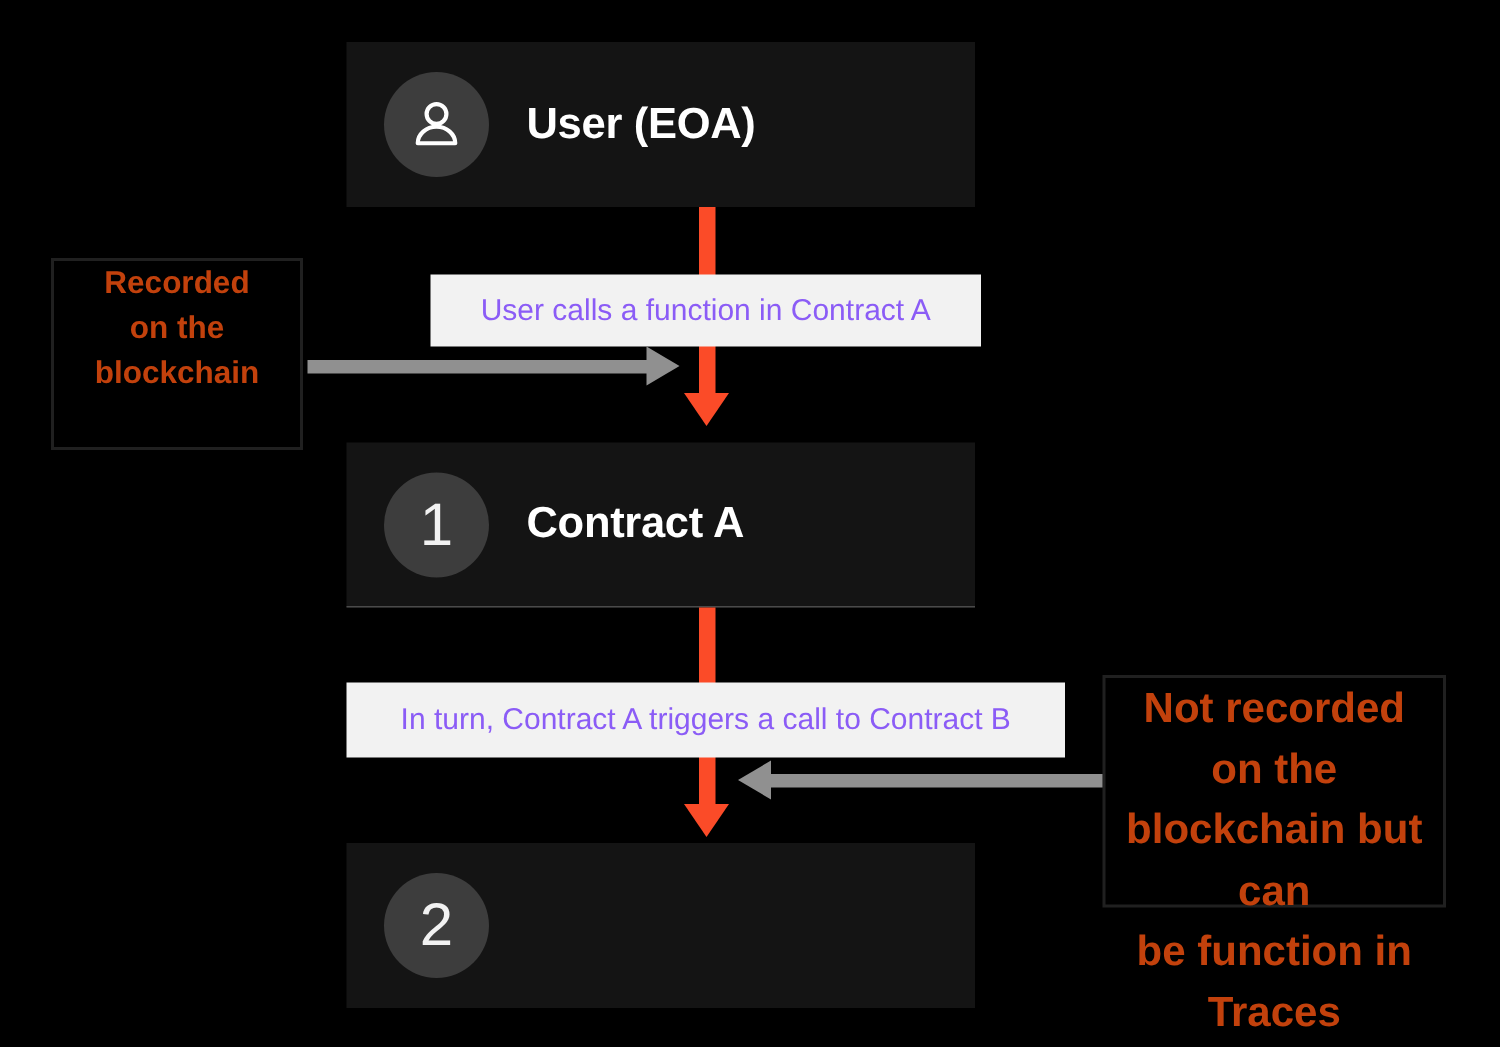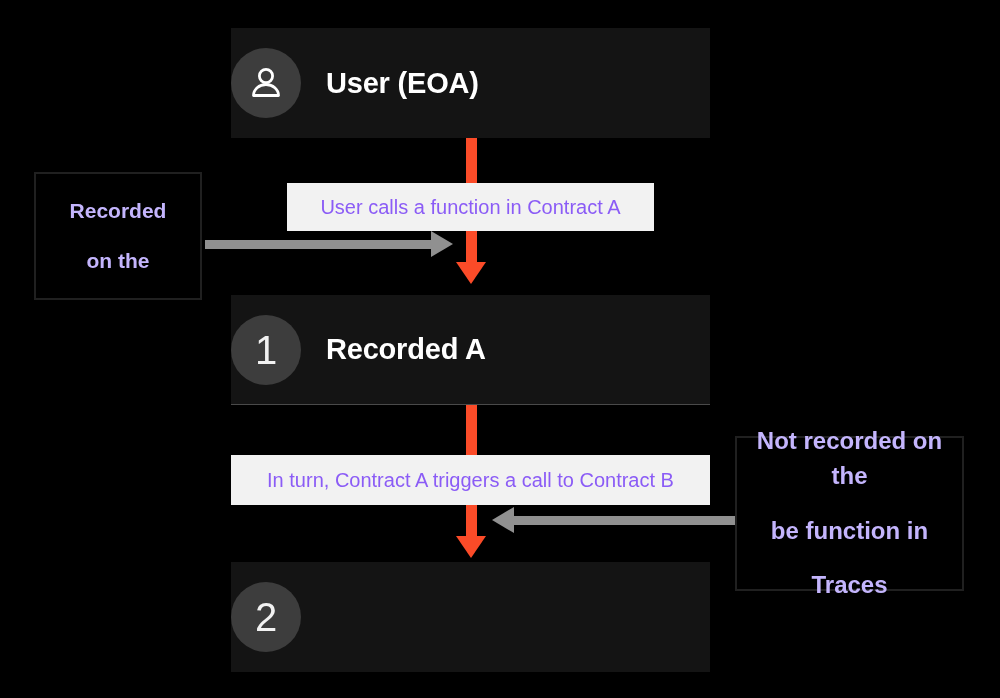--- a/index.html
+++ b/index.html
@@ -17,26 +17,27 @@
     position: relative;
     width: 1000px;
     height: 698px;
     background: #000000;
   }
 
   
   .node {
     position: absolute;
     left: 231px;
-    width: 479px;
+    width: 419px;
     height: 110px;
     background: #141414;
     box-sizing: border-box;
     display: flex;
     align-items: center;
+    padding-left: 25px;
   }
   .node.bordered-bottom {
     border-bottom: 1.5px solid #4a4a4a;
   }
   #node-user    { top: 28px; }
   #node-ca      { top: 295px; }
   #node-cb      { top: 562px; }
 
   .badge {
     width: 70px;
@@ -112,44 +113,42 @@
     border-top: 22px solid #fb4b28;
   }
   #vhead-a { top: 262px; }
   #vhead-b { top: 536px; }
 
   
   .annot {
     position: absolute;
     border: 2px solid #202020;
     background: #000000;
-    color: #c4b5fd;
+    color: #c2410c;
     font-weight: bold;
     text-align: center;
     display: flex;
     flex-direction: column;
     align-items: center;
-    justify-content: center;
     box-sizing: border-box;
-    gap: 20px;
   }
   #annot-left {
     left: 34px;
     top: 172px;
     width: 168px;
     height: 128px;
     font-size: 21px;
     line-height: 1.42;
   }
   #annot-right {
     left: 735px;
-    top: 436px;
+    top: 450px;
     width: 229px;
     height: 155px;
-    font-size: 24px;
+    font-size: 28px;
     line-height: 1.45;
     padding: 0 8px;
   }
 
   
   .gline {
     position: absolute;
     height: 9px;
     background: #909090;
   }
@@ -190,21 +189,21 @@
         </svg>
       </span>
     </div>
     <div class="node-label">User (EOA)</div>
   </div>
 
   <div id="node-ca" class="node bordered-bottom">
     <div class="badge">
       <span class="badge-num">1</span>
     </div>
-    <div class="node-label">Recorded A</div>
+    <div class="node-label">Contract A</div>
   </div>
 
   <div id="node-cb" class="node">
     <div class="badge">
       <span class="badge-num">2</span>
     </div>
   </div>
 
   <div id="vline-a1" class="vline"></div>
   <div id="vline-a2" class="vline"></div>
@@ -214,25 +213,27 @@
   <div id="vline-b2" class="vline"></div>
   <div id="vhead-b" class="vhead"></div>
 
   <div id="caption-1" class="caption">User calls a function in Contract A</div>
 
   <div id="caption-2" class="caption">In turn, Contract A triggers a call to Contract B</div>
 
   <div id="annot-left" class="annot">
     <div>Recorded</div>
     <div>on the</div>
+    <div>blockchain</div>
   </div>
   <div id="gline-left" class="gline"></div>
   <div id="ghead-left" class="ghead"></div>
 
   <div id="annot-right" class="annot">
     <div>Not recorded on the</div>
+    <div>blockchain but can</div>
     <div>be function in</div>
     <div>Traces</div>
   </div>
   <div id="gline-right" class="gline"></div>
   <div id="ghead-right" class="ghead"></div>
 
 </div>
 
 </body></html>

